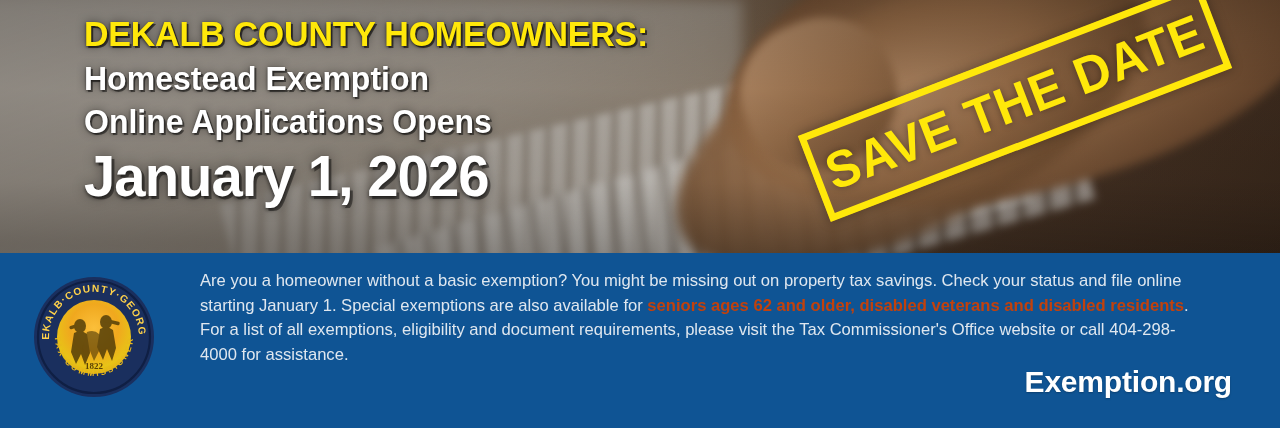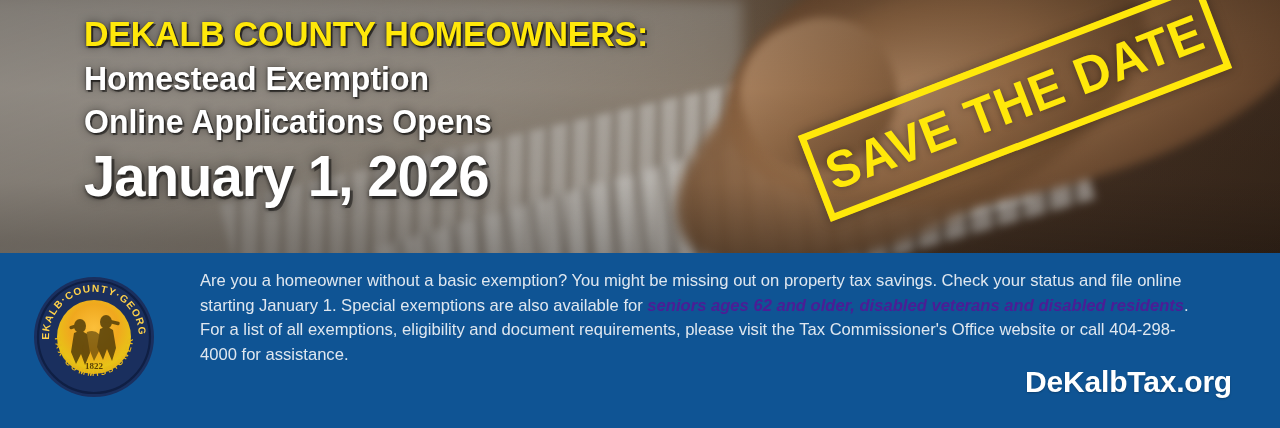--- a/index.html
+++ b/index.html
@@ -193,23 +193,22 @@
     position: absolute;
     left: 200px; top: 269px;
     width: 1000px;
     color: #dfe7ef;
     font-size: 16.6px;
     line-height: 24.6px;
     font-weight: 400;
     z-index: 3;
   }
   .copy .hl {
-    color: #4c1d95;
-    font-weight: 700;
-    font-style: italic;
+    color: #c2410c;
+    font-weight: 700;
   }
   .url {
     position: absolute;
     right: 48px; bottom: 29px;
     color: #ffffff;
     font-size: 30px;
     font-weight: 700;
     letter-spacing: -0.2px;
     z-index: 5;
     text-shadow: 0 1px 2px rgba(0,0,0,.25);
@@ -276,15 +275,15 @@
       <text font-family="Liberation Sans, sans-serif" font-size="8.4" font-weight="bold" fill="#e9b91c" letter-spacing="2.4">
         <textPath href="#arcBot" startOffset="50%" text-anchor="middle">TAX COMMISSIONER</textPath>
       </text>
     </svg>
   </div>
 
   <p class="copy">
     <span>Are you a homeowner without a basic exemption? You might be missing out on property tax savings. Check your status and file online starting January 1. Special exemptions are also available for </span><span class="hl">seniors ages 62 and older, disabled veterans and disabled residents</span><span>. For a list of all exemptions, eligibility and document requirements, please visit the Tax Commissioner's Office website or call 404-298-4000 for assistance.</span>
   </p>
 
-  <div class="url">DeKalbTax.org</div>
+  <div class="url">Exemption.org</div>
 
 </div>
 
 </body></html>

